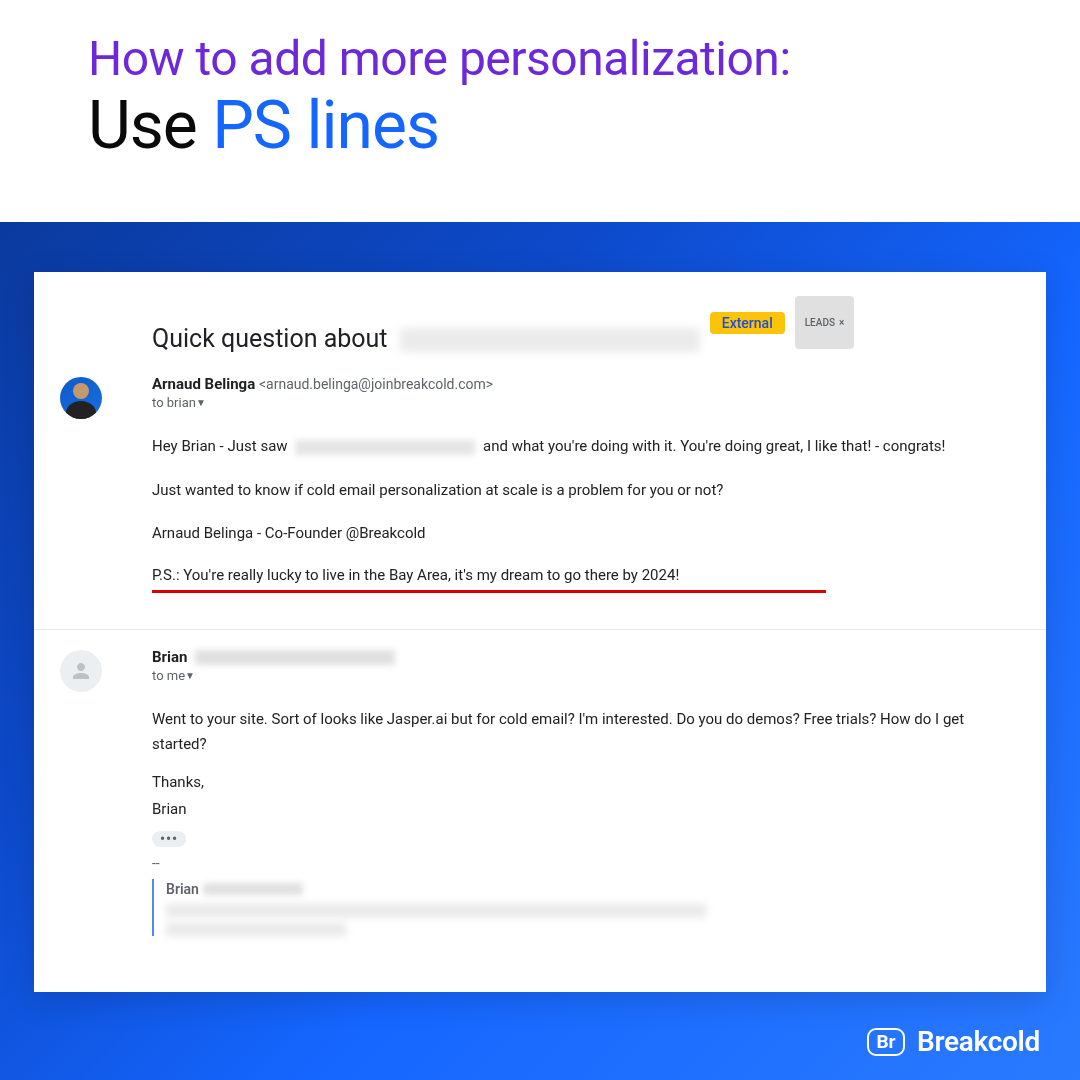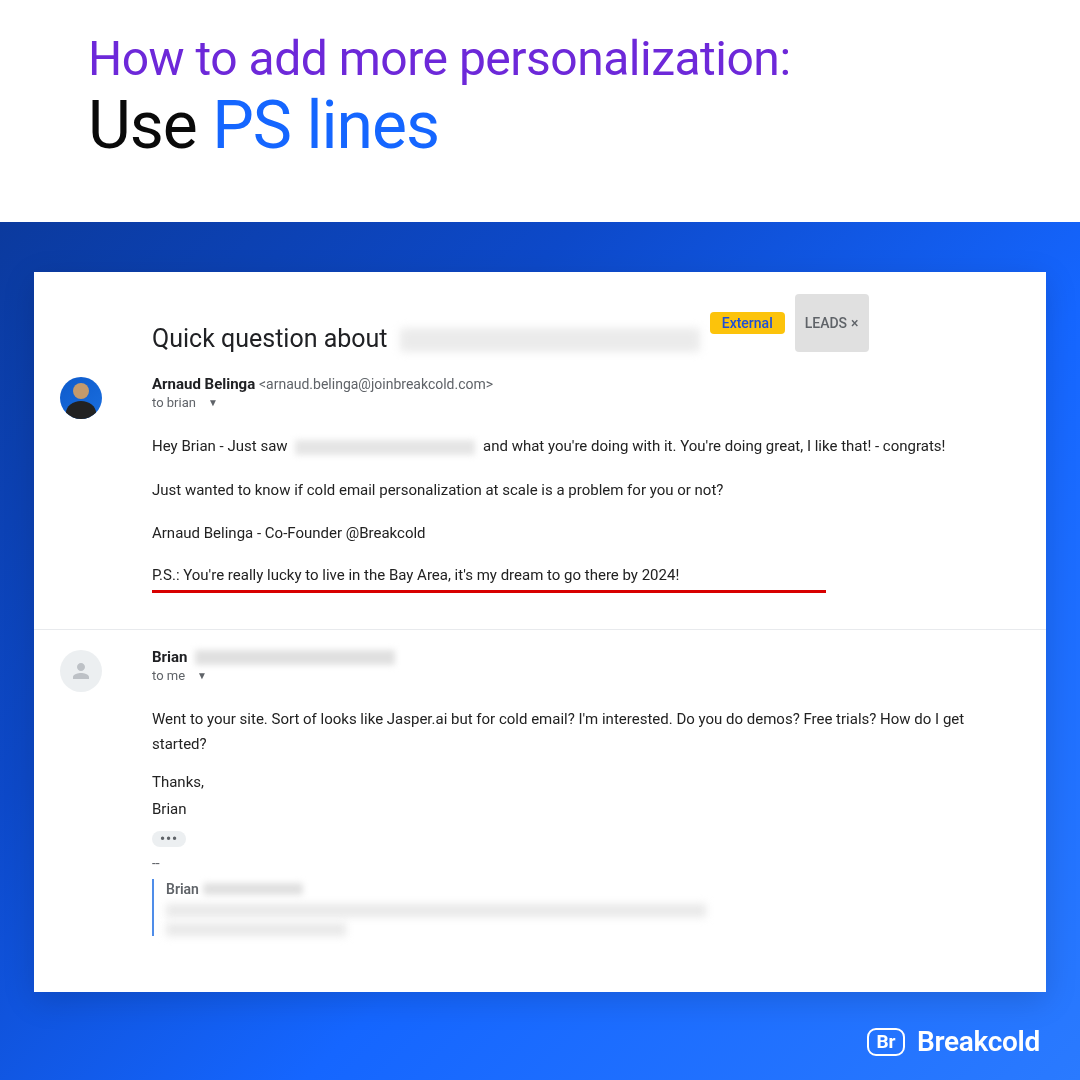--- a/index.html
+++ b/index.html
@@ -70,21 +70,21 @@
       background: #fcc30b;
       color: #1d4ed8;
       font-size: 14px;
       font-weight: 500;
       padding: 3px 12px;
       border-radius: 4px;
     }
     .badge-leads {
       background: #e0e0e0;
       color: #5f6368;
-      font-size: 14px;
+      font-size: 10px;
       font-weight: 500;
       padding: 21px 10px;
       border-radius: 4px;
       display: flex;
       align-items: center;
       gap: 4px;
       text-align: center;
     }
     .message {
       display: flex;
@@ -130,21 +130,21 @@
       color: #202124;
       margin-bottom: 2px;
     }
     .sender-name { font-weight: 700; }
     .sender-email { color: #5f6368; font-weight: 400; font-size: 14px; }
     .to-line {
       font-size: 13px;
       color: #5f6368;
       display: flex;
       align-items: center;
-      gap: 12px;
+      gap: 0;
       margin-bottom: 24px;
     }
     .chevron-down { font-size: 10px; color: #5f6368; }
     .body-text {
       font-size: 15px;
       color: #222;
       line-height: 1.7;
       margin-bottom: 18px;
     }
     .body-text .blur-inline {

